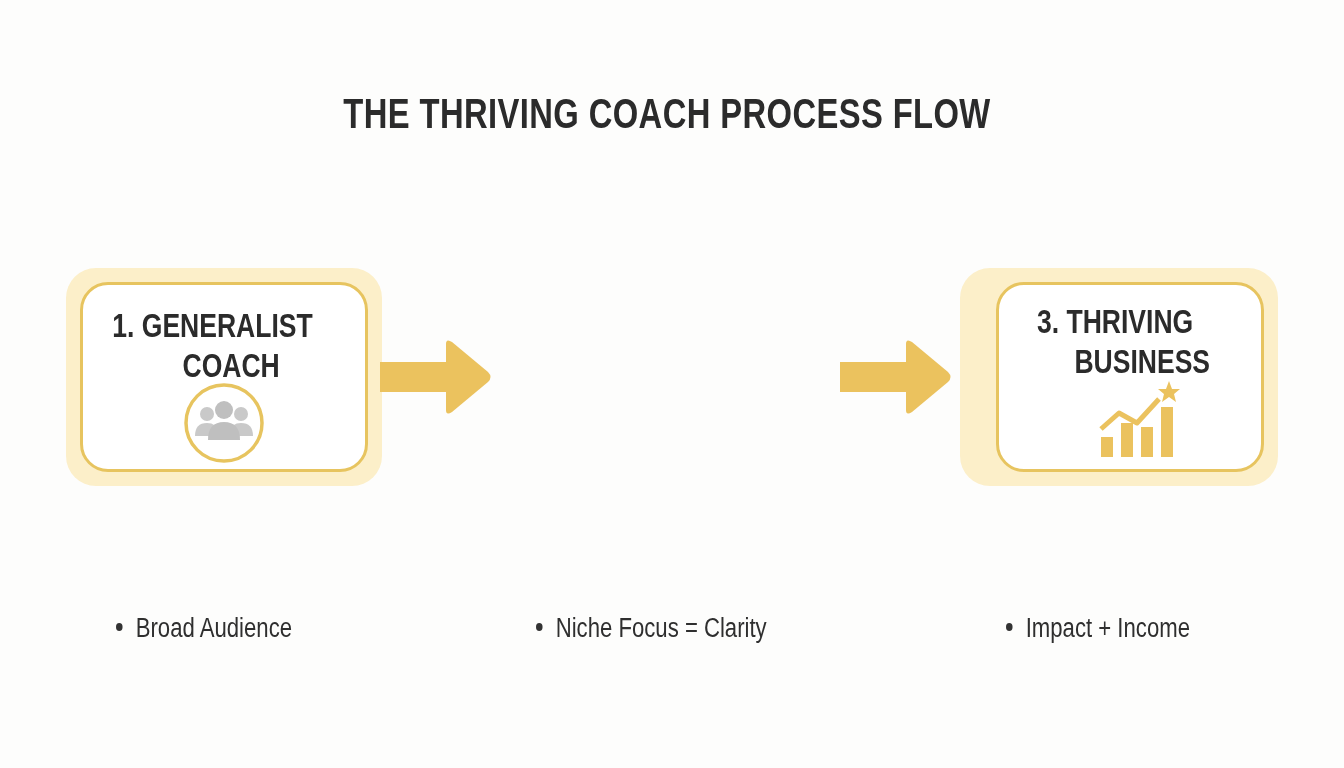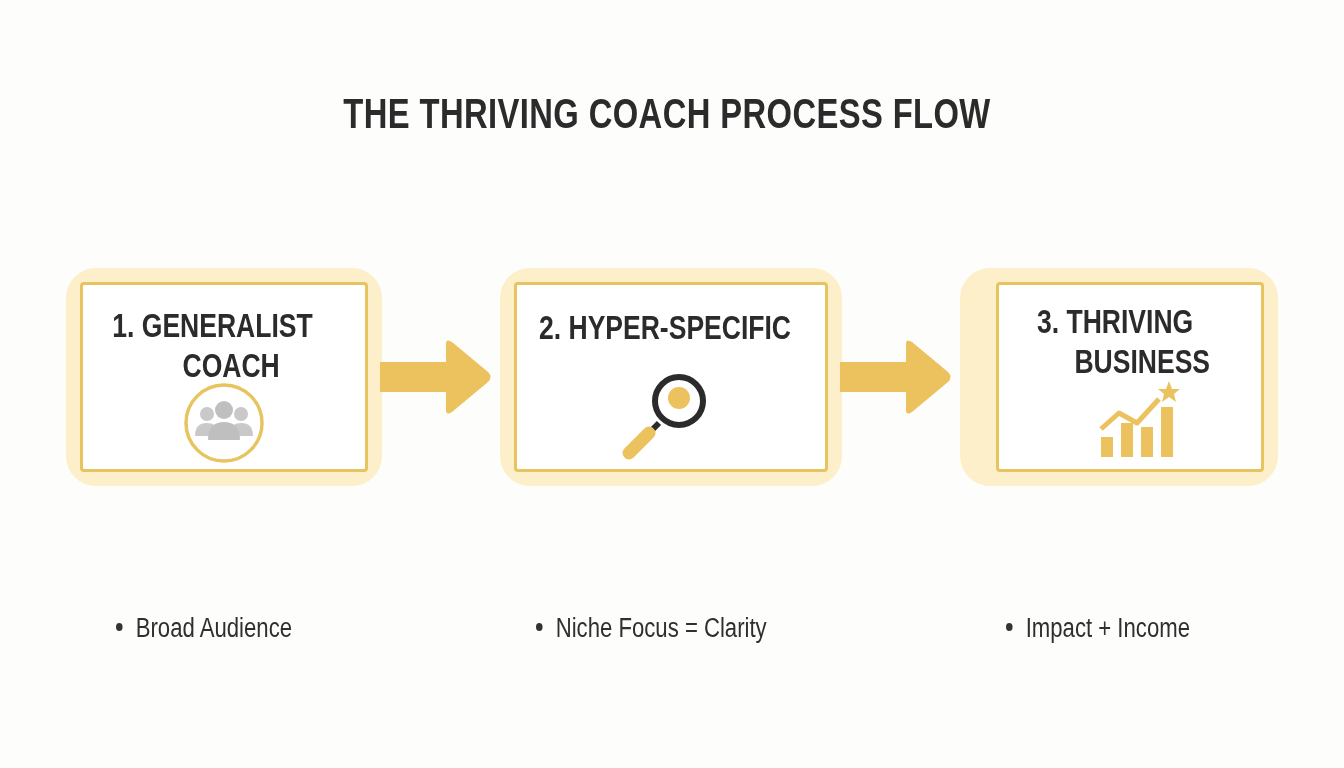--- a/index.html
+++ b/index.html
@@ -39,21 +39,21 @@
       border-radius: 30px;
       background: #fcefc9;
       padding: 14px;
     }
     .step-inner {
       position: relative;
       width: 100%;
       height: 100%;
       box-sizing: border-box;
       border: 3px solid #e7c45f;
-      border-radius: 4px;
+      border-radius: 28px;
       background: #ffffff;
     }
     .step-title {
       position: absolute;
       left: 0;
       right: 0;
       font-weight: bold;
       font-size: 34px;
       line-height: 40px;
       color: #2b2b2b;
@@ -121,35 +121,20 @@
     </div>
   </div>
 
   <div class="arrow" style="left:380px;">
     <svg width="114" height="82" viewBox="0 0 114 82">
       <rect x="0" y="26" width="72" height="30" fill="#ebc25e"></rect>
       <path d="M66 8 Q66 2 72 6 L108 36 Q113 41 108 46 L72 76 Q66 80 66 74 Z" fill="#ebc25e"></path>
     </svg>
   </div>
 
-  <div class="step-box" style="left:500px; width:342px;">
-    <div class="step-inner">
-      <div class="step-title" style="top:22px; left:22px; transform-origin: 0 0;">
-        <span class="line">2. HYPER-SPECIFIC</span>
-      </div>
-      <div class="icon-wrap" style="left:100px; top:80px;">
-        <svg width="100" height="100" viewBox="0 0 100 100">
-          <line x1="42" y1="58" x2="34" y2="66" stroke="#2b2b2b" stroke-width="6"></line>
-          <line x1="32" y1="68" x2="12" y2="88" stroke="#ebc25e" stroke-width="13" stroke-linecap="round"></line>
-          <circle cx="62" cy="36" r="24" fill="#ffffff" stroke="#2b2b2b" stroke-width="6"></circle>
-          <circle cx="62" cy="33" r="11" fill="#ebc25e"></circle>
-        </svg>
-      </div>
-    </div>
-  </div>
 
   <div class="arrow" style="left:840px;">
     <svg width="114" height="82" viewBox="0 0 114 82">
       <rect x="0" y="26" width="72" height="30" fill="#ebc25e"></rect>
       <path d="M66 8 Q66 2 72 6 L108 36 Q113 41 108 46 L72 76 Q66 80 66 74 Z" fill="#ebc25e"></path>
     </svg>
   </div>
 
   <div class="step-box" style="left:960px; width:318px;padding-left:36px;">
     <div class="step-inner">

